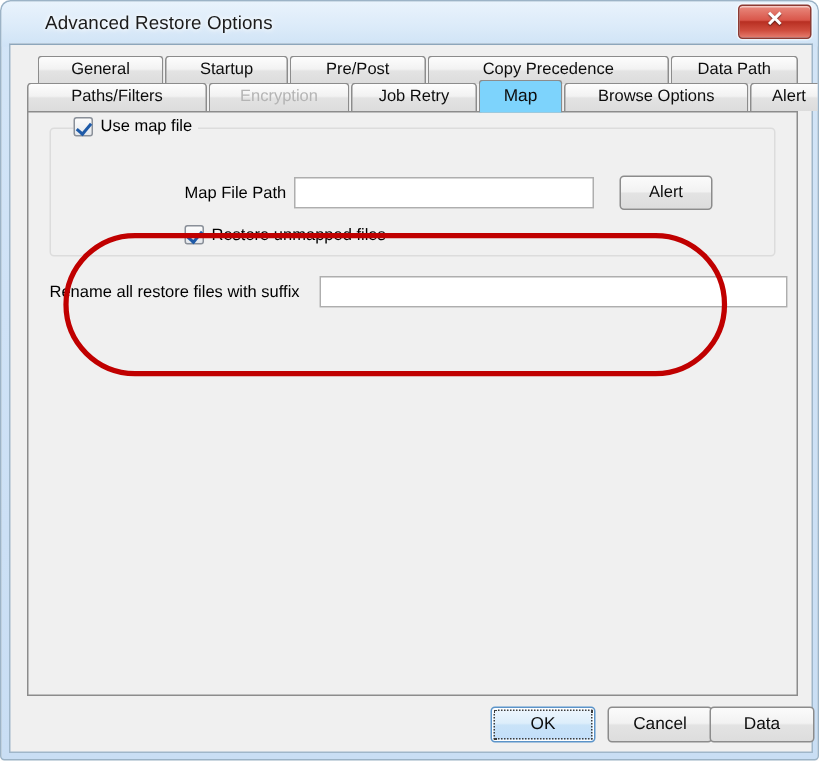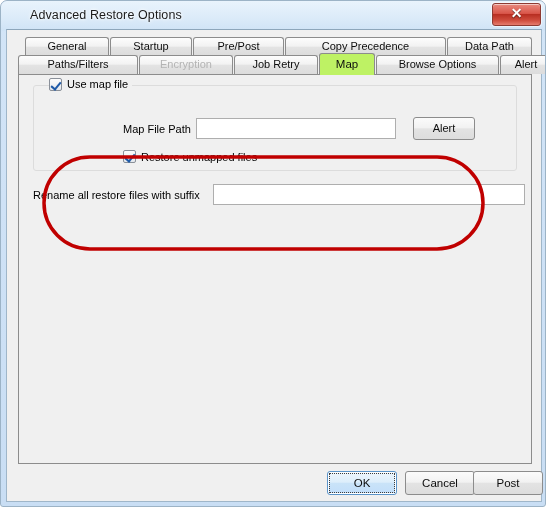--- a/index.html
+++ b/index.html
@@ -104,21 +104,21 @@
     background: linear-gradient(180deg,#fdfdfd 0%, #f2f2f2 45%, #e3e3e3 52%, #dcdcdc 100%);
     text-align: center;
     line-height: 17px;
     font-size: 11px;
     color: #0d0d0d;
     white-space: nowrap;
     overflow: hidden;
   }
   .tab.disabled { color: #b4b4b4; }
   .tab.selected {
-    background: #bef264;
+    background: #7dd3fc;
     border-color: #8c8c8c;
     height: 22px;
     top: -2px;
     line-height: 21px;
     z-index: 5;
     font-size: 11.5px;
   }
 
   
   #tabpage {
@@ -333,16 +333,16 @@
         <input id="rename-input" type="text" value="" placeholder="" style="">
 
       </div>
     </div>
 
     <div class="dlgbtn" id="ok-button">
       <span class="focusring"></span>
       <span class="lbl">OK</span>
     </div>
     <div class="dlgbtn" id="cancel-button">Cancel</div>
-    <div class="dlgbtn" id="help-button">Post</div>
+    <div class="dlgbtn" id="help-button">Data</div>
 
   </div>
 </div>
 
 </body></html>

